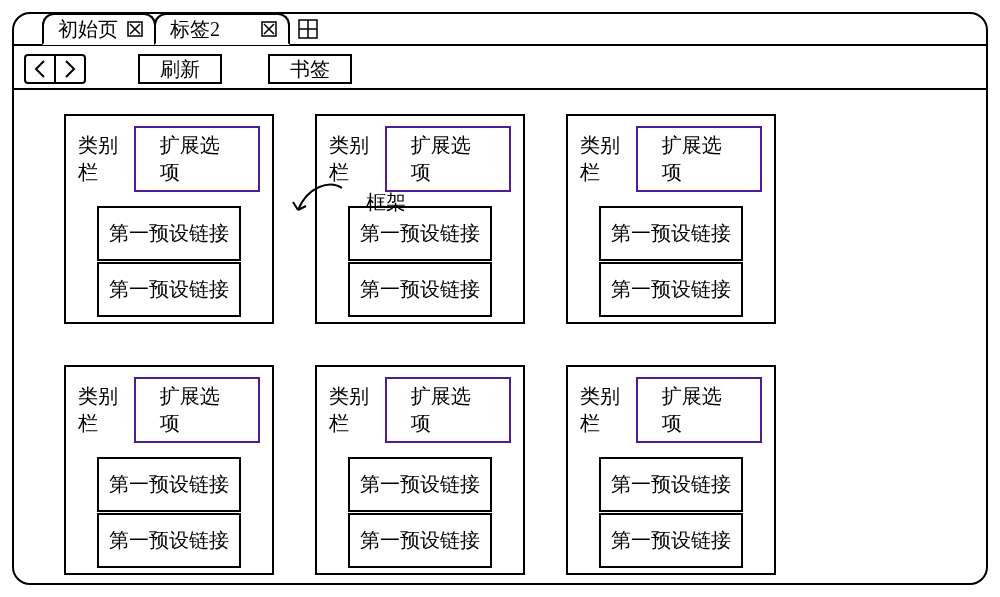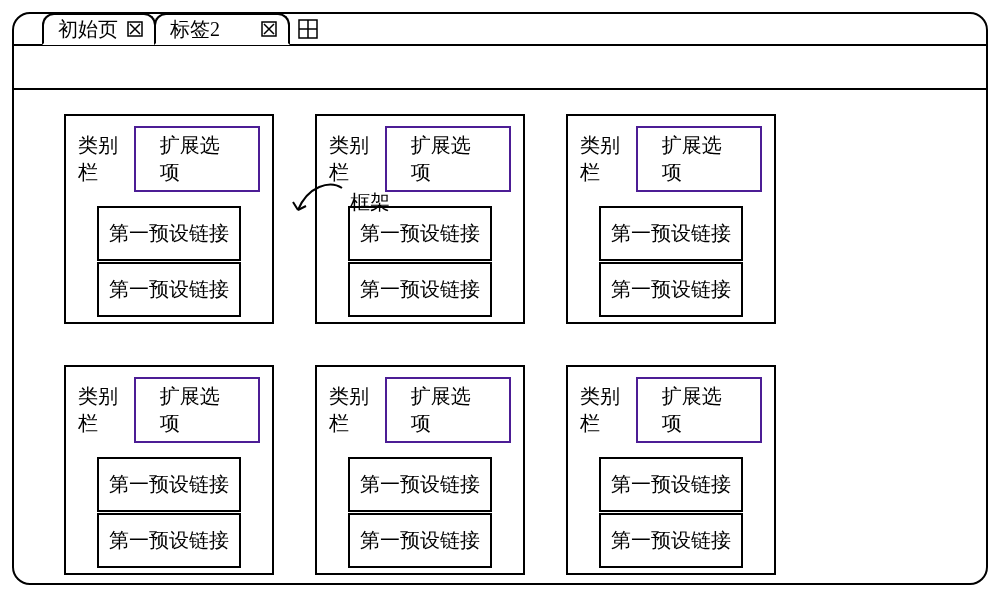--- a/index.html
+++ b/index.html
@@ -162,21 +162,21 @@
   
   .callout {
     position: absolute;
     top: 166px;
     left: 276px;
     display: flex;
     align-items: center;
     pointer-events: none;
   }
   .callout svg { display: block; }
-  .callout-text { margin-left: 2px; }
+  .callout-text { margin-left: 18px; }
 </style>
 </head>
 <body>
 
 <div class="window">
 
   <div class="tab-divider"></div>
 
   <div class="tab-strip">
     <div class="tab">
@@ -199,20 +199,41 @@
       </span>
     </div>
     <span class="newtab-btn">
       <svg width="20" height="20" viewBox="0 0 20 20">
         <rect x="1" y="1" width="18" height="18" fill="none" stroke="#000" stroke-width="1.5"></rect>
         <path d="M10 1 V19 M1 10 H19" stroke="#000" stroke-width="1.5"></path>
       </svg>
     </span>
   </div>
 
+  <div class="toolbar">
+    <div class="nav-arrows">
+      <span class="arrow">
+        <svg width="14" height="20" viewBox="0 0 14 20">
+            <path d="M11 2 L3 10 L11 18" fill="none" stroke="#000" stroke-width="2"></path>
+          </svg>
+      </span>
+      <span class="divider"></span>
+      <span class="arrow">
+        <svg width="14" height="20" viewBox="0 0 14 20">
+            <path d="M3 2 L11 10 L3 18" fill="none" stroke="#000" stroke-width="2"></path>
+          </svg>
+      </span>
+    </div>
+    <span class="tool-btn" style="margin-left:36px">
+      <span>刷新</span>
+    </span>
+    <span class="tool-btn" style="margin-left:30px">
+      <span>书签</span>
+    </span>
+  </div>
 
   <div class="toolbar-divider"></div>
 
   <div class="content">
     <div class="grid">
 
       <div class="card">
         <div class="card-header">
           <span class="category-label">类别栏</span>
           <span class="expand-btn"><span>扩展选项</span></span>

